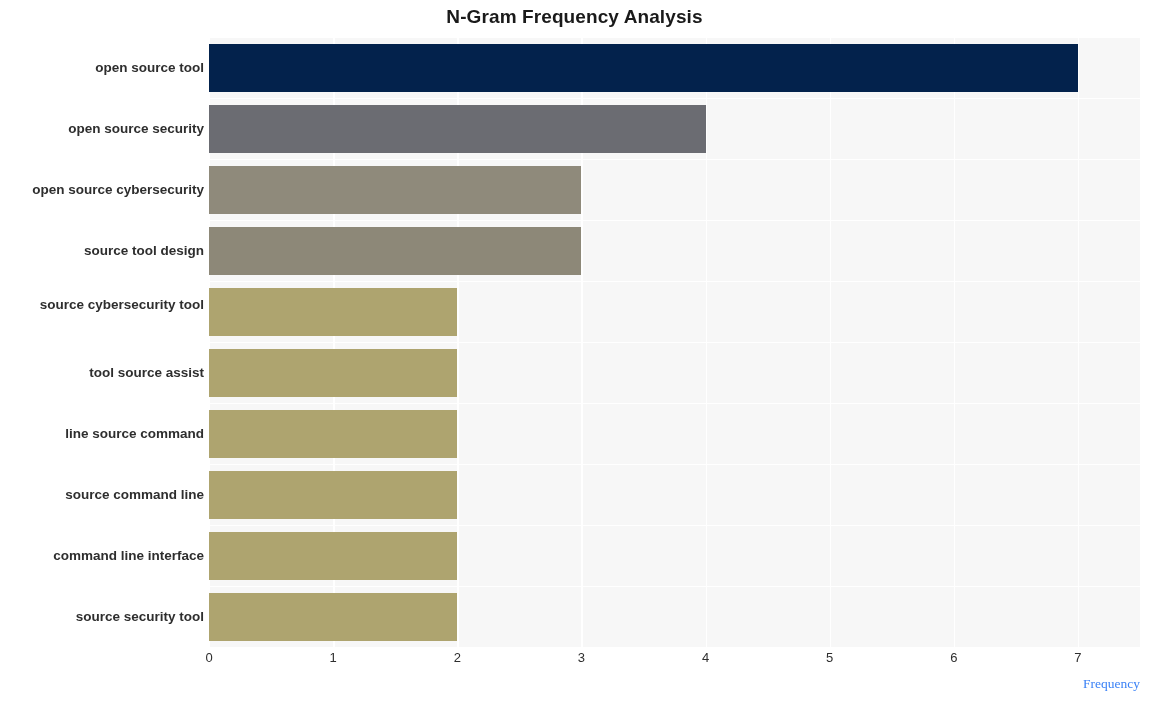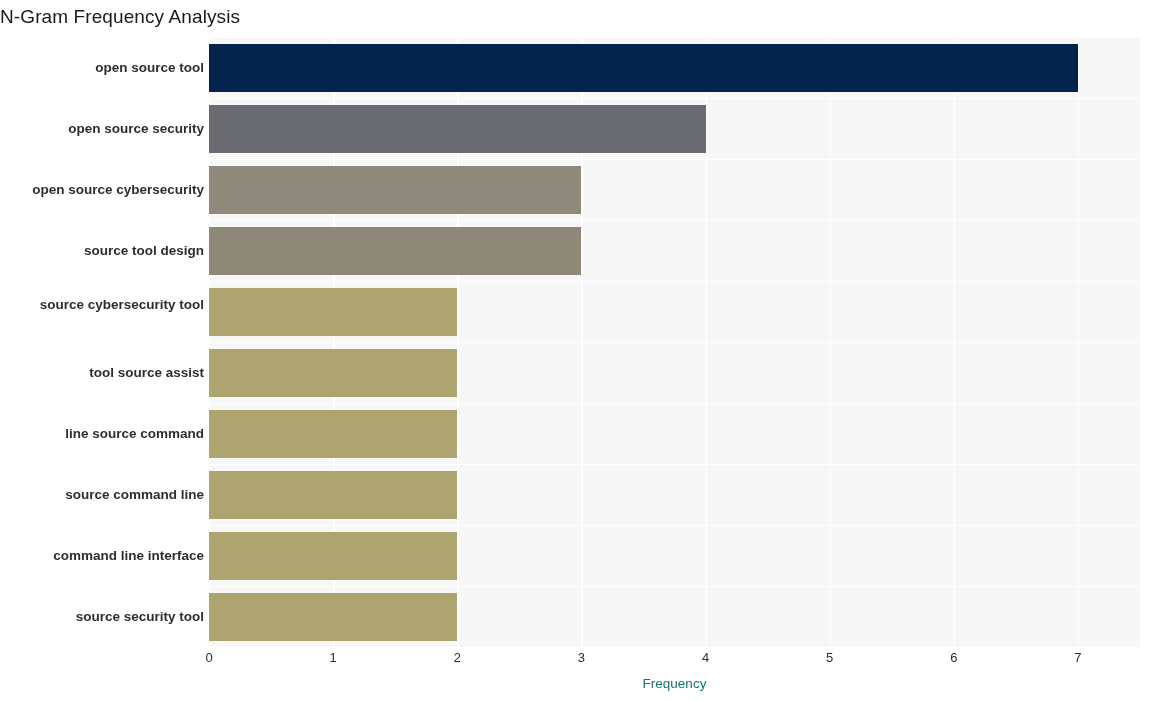--- a/index.html
+++ b/index.html
@@ -9,23 +9,23 @@
     font-family:"Liberation Sans", sans-serif;
     overflow:hidden;
     position:relative;
   }
   #figure{position:absolute;inset:0;}
 
   
   #chart-title{
     position:absolute;
     left:0;right:0;top:6px;
-    text-align:left;
+    text-align:center;
     font-size:19px;
-    font-weight:normal;
+    font-weight:bold;
     color:#1a1a1a;
     letter-spacing:0.1px;
   }
 
   
   #plot-area{
     position:absolute;
     left:209px;top:37px;
     width:931px;height:610px;
     background:#f7f7f7;
@@ -75,23 +75,24 @@
     top:0;
     transform:translateX(-50%);
     font-size:13px;
     color:#2e2e2e;
     line-height:1;
   }
   #xaxis-title{
     position:absolute;
     left:209px;top:676px;
     width:931px;
-    text-align:center;
+    text-align:right;
     font-size:13.5px;
-    color:#0f766e;
+    color:#3b82f6;
+    font-family:Liberation Serif, serif;
   }
 </style>
 </head>
 <body>
 
 <div id="figure">
 
   <div id="chart-title">N-Gram Frequency Analysis</div>
 
   <div id="plot-area">

